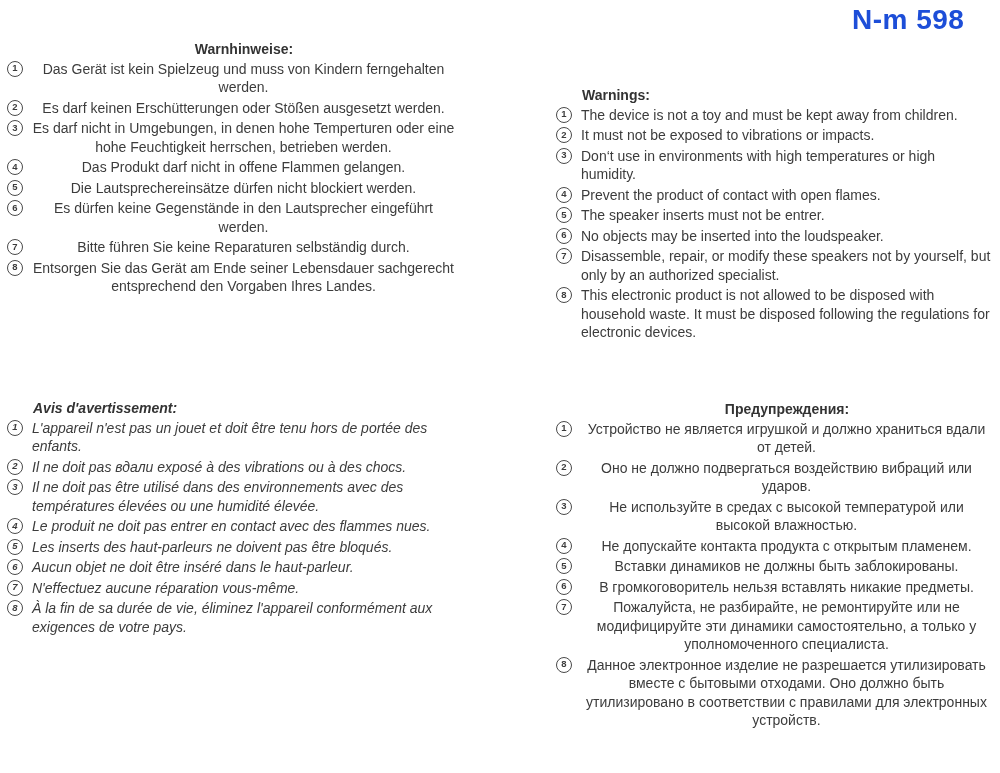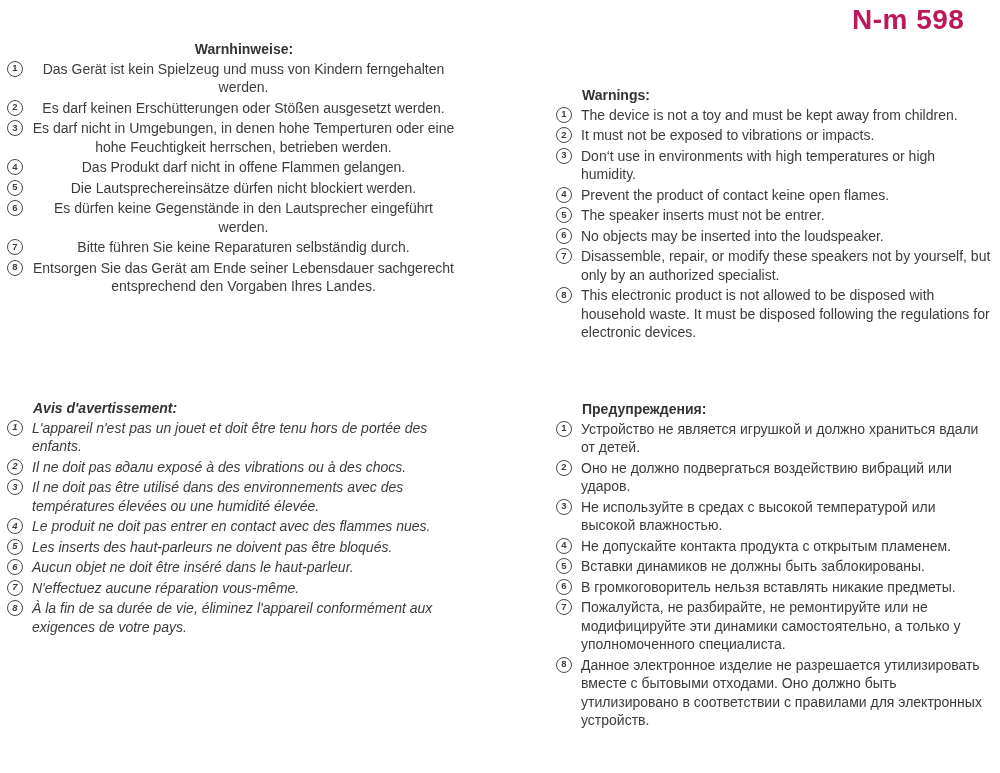--- a/index.html
+++ b/index.html
@@ -14,31 +14,31 @@
     overflow: hidden;
     font-family: "Liberation Sans", sans-serif;
     color: #3c3c3c;
   }
   .model-number {
     position: absolute;
     top: 4px;
     left: 852px;
     font-size: 28px;
     font-weight: bold;
-    color: #be185d;
+    color: #1d4ed8;
     letter-spacing: 0.5px;
     white-space: nowrap;
   }
   .section {
     position: absolute;
   }
   .sec-de { left: 7px;   top: 40px;  width: 448px; text-align: center; }
   .sec-en { left: 556px; top: 42px;  width: 436px; margin-top: 44px; }
   .sec-fr { left: 7px;   top: 399px; width: 448px; font-style: italic; }
-  .sec-ru { left: 556px; top: 400px; width: 436px; }
+  .sec-ru { left: 556px; top: 400px; width: 436px; text-align: center; }
 
   .section-title {
     margin: 0 0 1px 26px;
     font-size: 14px;
     font-weight: bold;
     color: #333333;
     line-height: 18.5px;
   }
   .warning-list {
     list-style: none;
@@ -124,21 +124,21 @@
     <li class="warning-item">
         <span class="num-badge">2</span>
         <span class="warning-text">It must not be exposed to vibrations or impacts.</span>
       </li>
     <li class="warning-item">
         <span class="num-badge">3</span>
         <span class="warning-text">Don‘t use in environments with high temperatures or high humidity.</span>
       </li>
     <li class="warning-item">
         <span class="num-badge">4</span>
-        <span class="warning-text">Prevent the product of contact keine open flames.</span>
+        <span class="warning-text">Prevent the product of contact with open flames.</span>
       </li>
     <li class="warning-item">
         <span class="num-badge">5</span>
         <span class="warning-text">The speaker inserts must not be entrer.</span>
       </li>
     <li class="warning-item">
         <span class="num-badge">6</span>
         <span class="warning-text">No objects may be inserted into the loudspeaker.</span>
       </li>
     <li class="warning-item">

